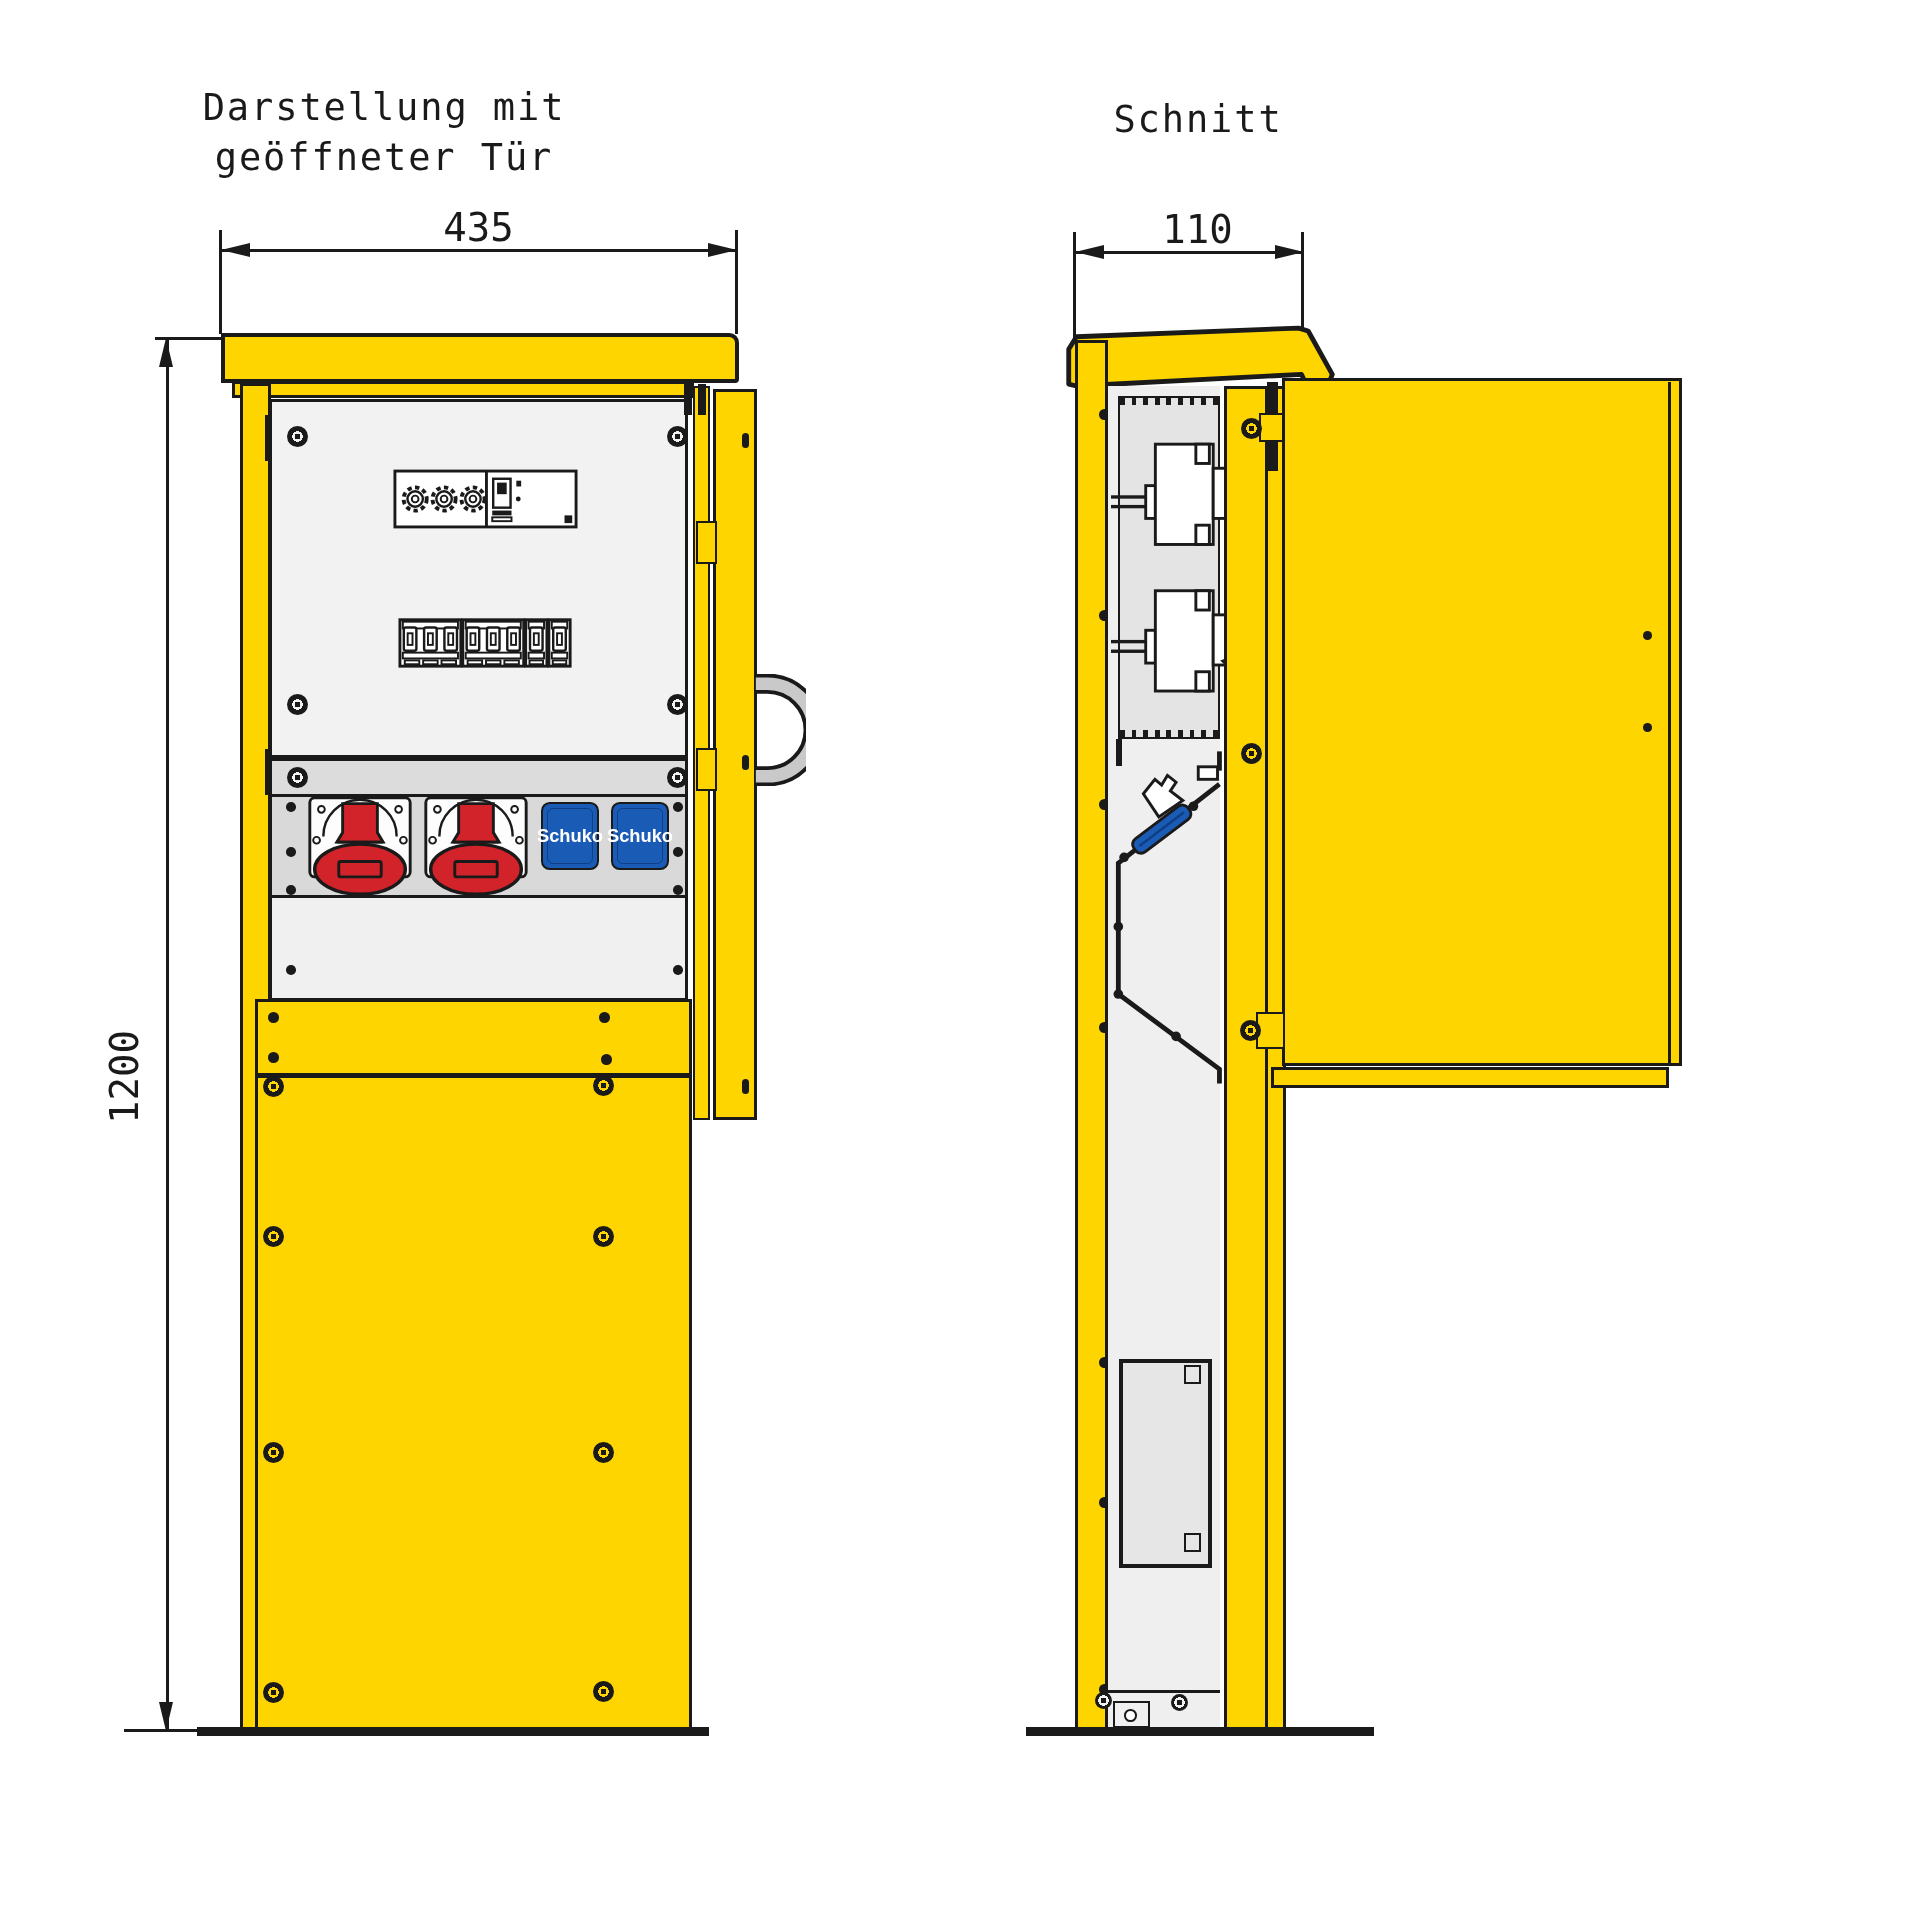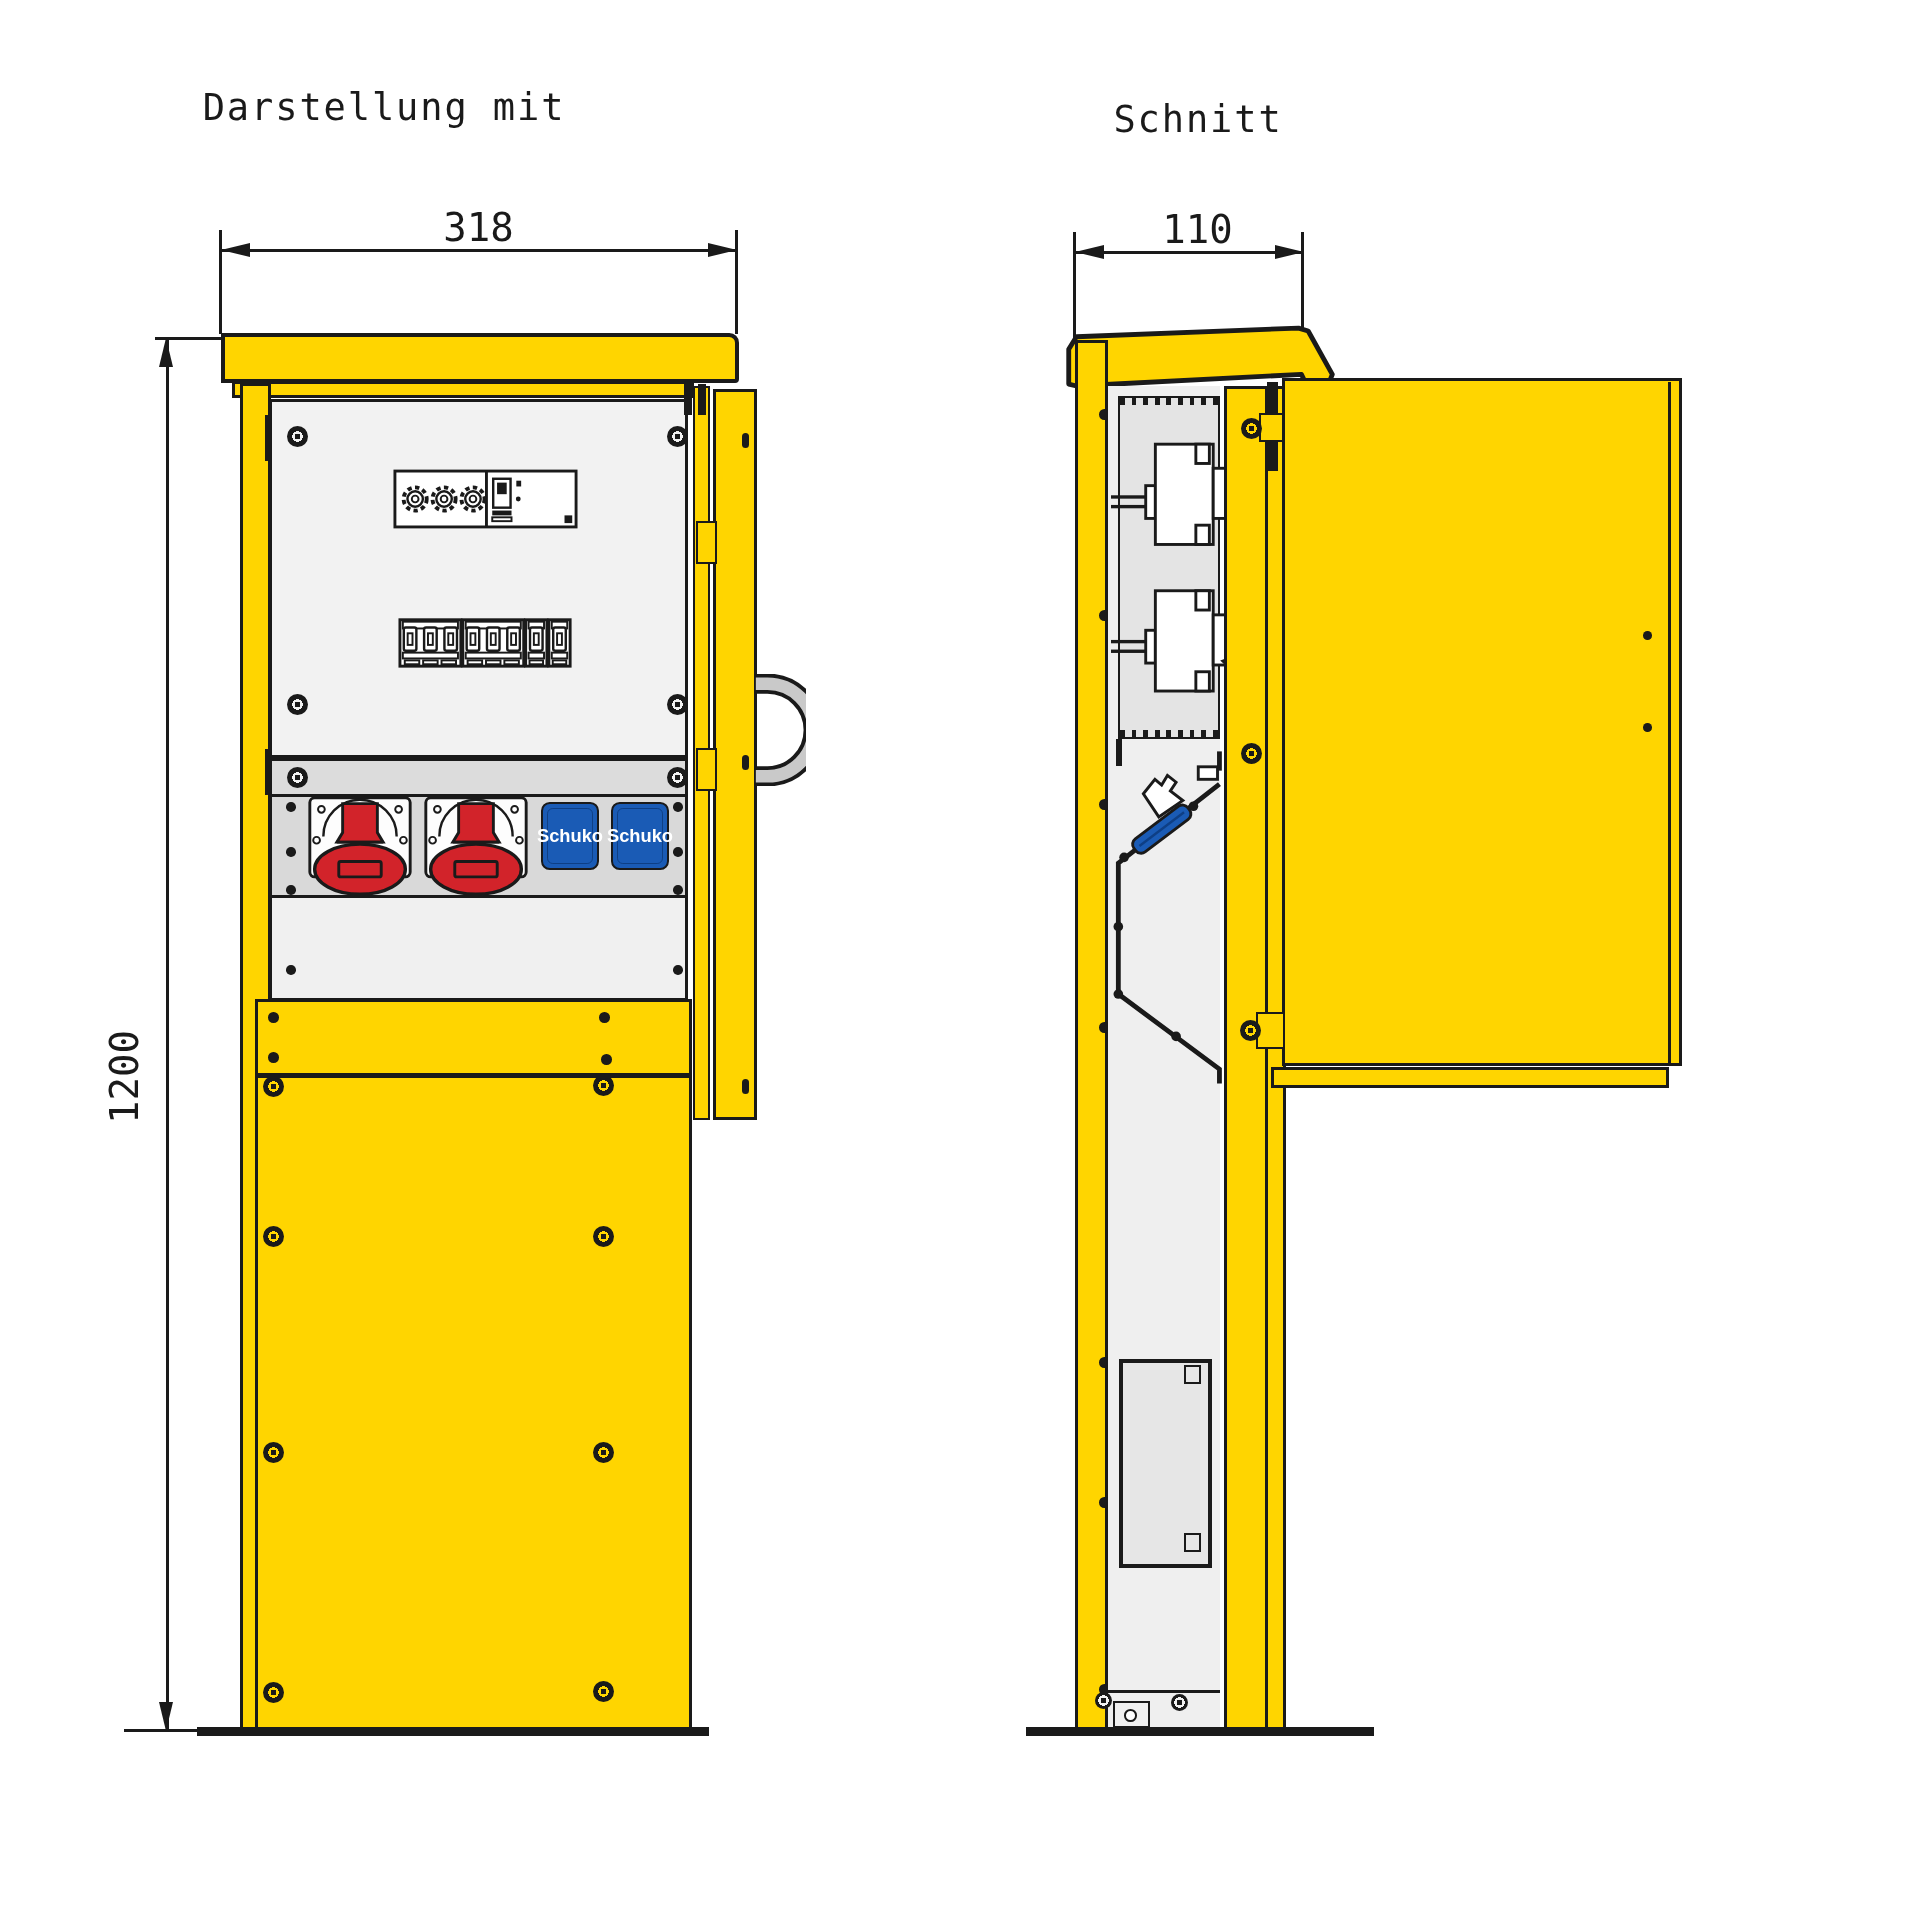--- a/index.html
+++ b/index.html
@@ -38,24 +38,25 @@
 </style>
 </head>
 <body>
 
 <div class="canvas">
 
   <div class="abs" style="left:0;top:0;width:966px;height:1931px;margin-left:20px;">
 
     <div class="abs title" style="left:147px;top:83px;width:434px;">
       <div>Darstellung mit</div>
+      <div>geöffneter Tür</div>
     </div>
 
     <div>
-      <div class="abs dim-label" style="left:362px;top:205px;width:193px;">318</div>
+      <div class="abs dim-label" style="left:362px;top:205px;width:193px;">435</div>
       <div class="abs ln" style="left:201px;top:249px;width:517px;height:2.9px;"></div>
       <div class="abs arr-l" style="left:201px;top:243px;"></div>
       <div class="abs arr-r" style="left:688px;top:243px;"></div>
       <div class="abs ln" style="left:199px;top:230px;width:2.9px;height:104px;"></div>
       <div class="abs ln" style="left:715px;top:230px;width:2.9px;height:104px;"></div>
     </div>
 
     <div>
       <div class="abs dim-label-v" style="left:104px;top:1077px;">1200</div>
       <div class="abs ln" style="left:146px;top:338px;width:2.9px;height:1393px;"></div>

